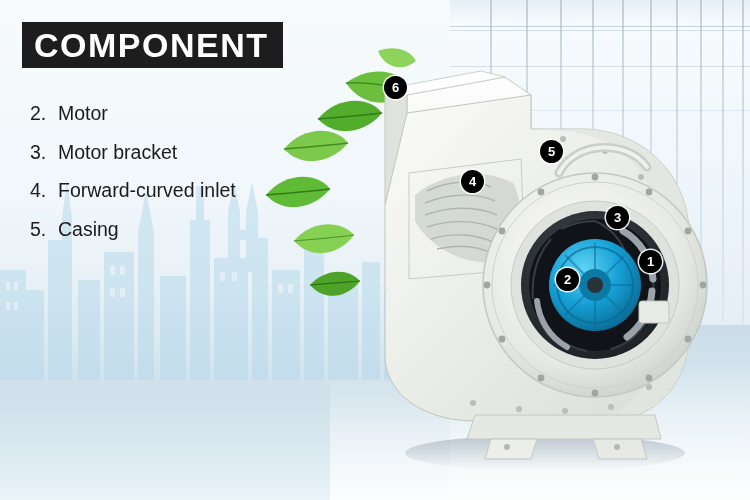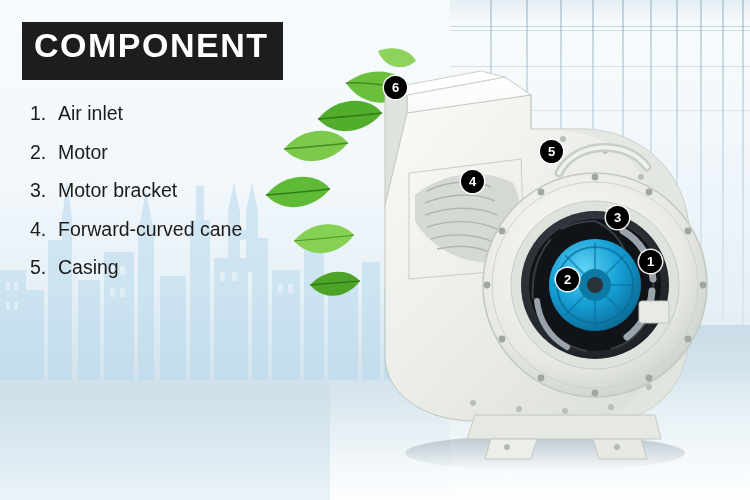--- a/index.html
+++ b/index.html
@@ -95,21 +95,21 @@
     position: absolute;
     left: 355px; top: 55px;
     width: 380px; height: 420px;
   }
 
   
   .title-box {
     position: absolute;
     left: 22px; top: 22px;
     background: #1d1d1d;
-    padding: 4px 14px 16px 12px;
+    padding: 4px 14px 4px 12px;
   }
   .title-box .title-text {
     color: #ffffff;
     font-size: 34px;
     font-weight: bold;
     letter-spacing: 1.5px;
     line-height: 38px;
     white-space: nowrap;
   }
   .spec-list {
@@ -378,30 +378,27 @@
     <circle cx="152" cy="392" r="3" fill="#b4bab2"></circle>
     <circle cx="262" cy="392" r="3" fill="#b4bab2"></circle>
   </svg>
 
   <div class="title-box">
     <div class="title-text">COMPONENT</div>
   </div>
 
   <div class="spec-list">
     <div class="spec-line">
-      <span class="num">1.</span><span class="gap"></span><span>Air  inlet</span>
-    </div>
-    <div class="spec-line">
       <span class="num">2.</span><span class="gap"></span><span>Motor</span>
     </div>
     <div class="spec-line">
       <span class="num">3.</span><span class="gap"></span><span>Motor bracket</span>
     </div>
     <div class="spec-line">
-      <span class="num">4.</span><span class="gap"></span><span>Forward-curved cane</span>
+      <span class="num">4.</span><span class="gap"></span><span>Forward-curved inlet</span>
     </div>
     <div class="spec-line">
       <span class="num">5.</span><span class="gap"></span><span>Casing</span>
     </div>
   </div>
 
   <div class="badge" style="left:384px; top:76px;">6</div>
   <div class="badge" style="left:540px; top:140px;">5</div>
   <div class="badge" style="left:461px; top:170px;">4</div>
   <div class="badge" style="left:606px; top:206px;">3</div>

